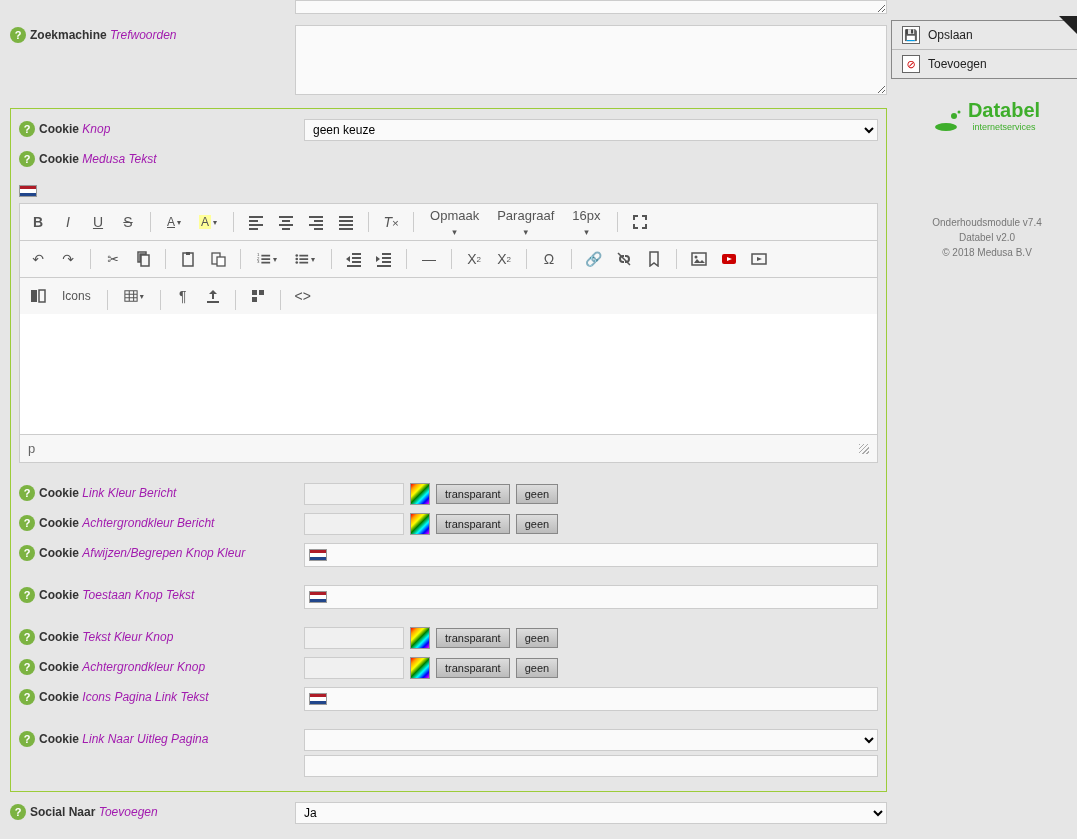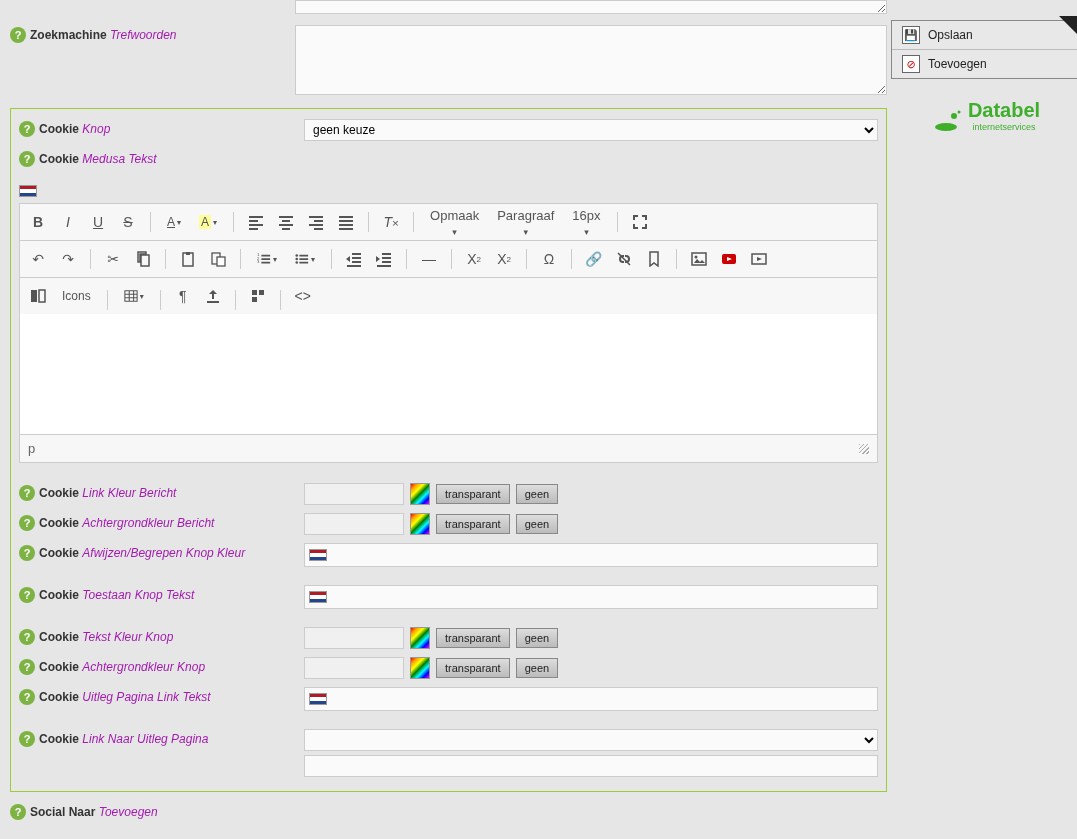--- a/index.html
+++ b/index.html
@@ -416,21 +416,21 @@
           <button class="btn-small">geen</button>
         </div>
       </div>
     </div>
 
     <div class="form-row">
       <div class="form-label">
         <span class="help-icon">?</span>
         <span class="label-text">
           <span class="bold">Cookie</span>
-          <span class="italic">Uitleg Pagina Link Tekst</span>
+          <span class="italic">Icons Pagina Link Tekst</span>
         </span>
       </div>
       <div class="form-control">
         <div class="flag-input">
               <span class="flag-nl"></span>
             </div>
       </div>
     </div>
 
     <div class="form-row" style="margin-top:10px;">
@@ -450,20 +450,25 @@
 
   </div>
 
   <div class="form-row">
     <div class="form-label">
       <span class="help-icon">?</span>
       <span class="label-text">
         <span class="bold">Social Naar</span>
         <span class="italic">Toevoegen</span>
       </span>
+    </div>
+    <div class="form-control">
+      <select>
+        <option>Ja</option>
+      </select>
     </div>
   </div>
 
 </div>
 
 <div class="sidebar">
   <div class="side-actions">
     <div class="side-btn">
       <span class="icon-box">💾</span>
       <span>Opslaan</span>
@@ -481,15 +486,20 @@
         <circle cx="20" cy="6" r="3" fill="#3eae2b"></circle>
         <circle cx="25" cy="2" r="1.5" fill="#3eae2b"></circle>
       </svg>
       <div>
         <span class="logo-word">Databel</span>
         <span class="logo-sub">internetservices</span>
       </div>
     </div>
   </div>
 
+  <div class="side-footer">
+    <div>Onderhoudsmodule v7.4</div>
+    <div>Databel v2.0</div>
+    <div>© 2018 Medusa B.V</div>
+  </div>
 </div>
 
 </div>
 
 </body></html>

